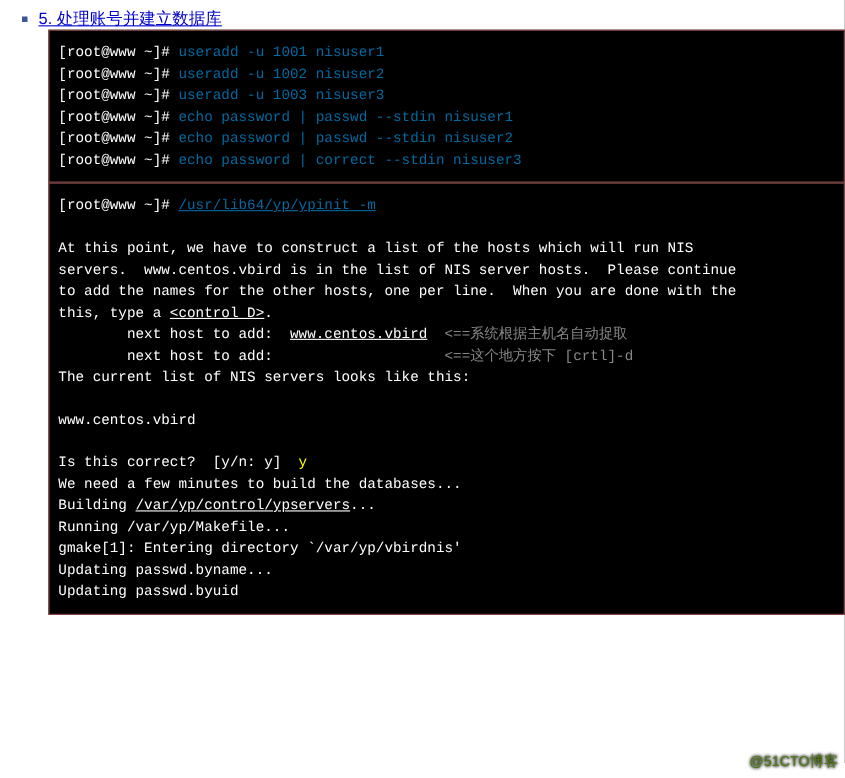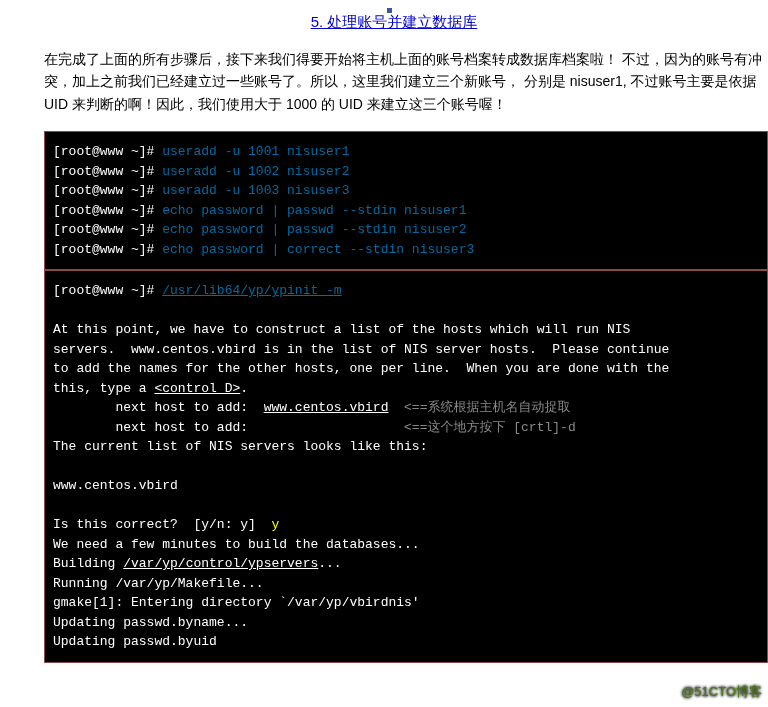--- a/index.html
+++ b/index.html
@@ -12,21 +12,20 @@
     width: 768px;
     overflow: hidden;
   }
   .container {
     padding: 0 0 0 20px;
   }
   .bullet-row {
     display: flex;
     align-items: center;
     margin-top: 8px;
-    flex-direction: column;
   }
   .bullet {
     width: 5px;
     height: 5px;
     background: #3b5998;
     margin-right: 10px;
   }
   .heading-link {
     color: #0000cc;
     text-decoration: underline;
@@ -66,21 +65,20 @@
 </head>
 <body>
 
 <div class="container">
 
   <div class="bullet-row">
     <div class="bullet"></div>
     <a class="heading-link">5. 处理账号并建立数据库</a>
   </div>
 
-  <div class="para">在完成了上面的所有步骤后，接下来我们得要开始将主机上面的账号档案转成数据库档案啦！ 不过，因为的账号有冲突，加上之前我们已经建立过一些账号了。所以，这里我们建立三个新账号， 分别是 nisuser1, 不过账号主要是依据 UID 来判断的啊！因此，我们使用大于 1000 的 UID 来建立这三个账号喔！</div>
 
   <div class="codebox"><span class="prompt">[root@www ~]# </span><span class="cmd">useradd -u 1001 nisuser1</span>
 <span class="prompt">[root@www ~]# </span><span class="cmd">useradd -u 1002 nisuser2</span>
 <span class="prompt">[root@www ~]# </span><span class="cmd">useradd -u 1003 nisuser3</span>
 <span class="prompt">[root@www ~]# </span><span class="cmd">echo password | passwd --stdin nisuser1</span>
 <span class="prompt">[root@www ~]# </span><span class="cmd">echo password | passwd --stdin nisuser2</span>
 <span class="prompt">[root@www ~]# </span><span class="cmd">echo password | correct --stdin nisuser3</span></div>
 
 
   <div class="codebox"><span class="prompt">[root@www ~]# </span><span class="cmd under">/usr/lib64/yp/ypinit -m</span>

